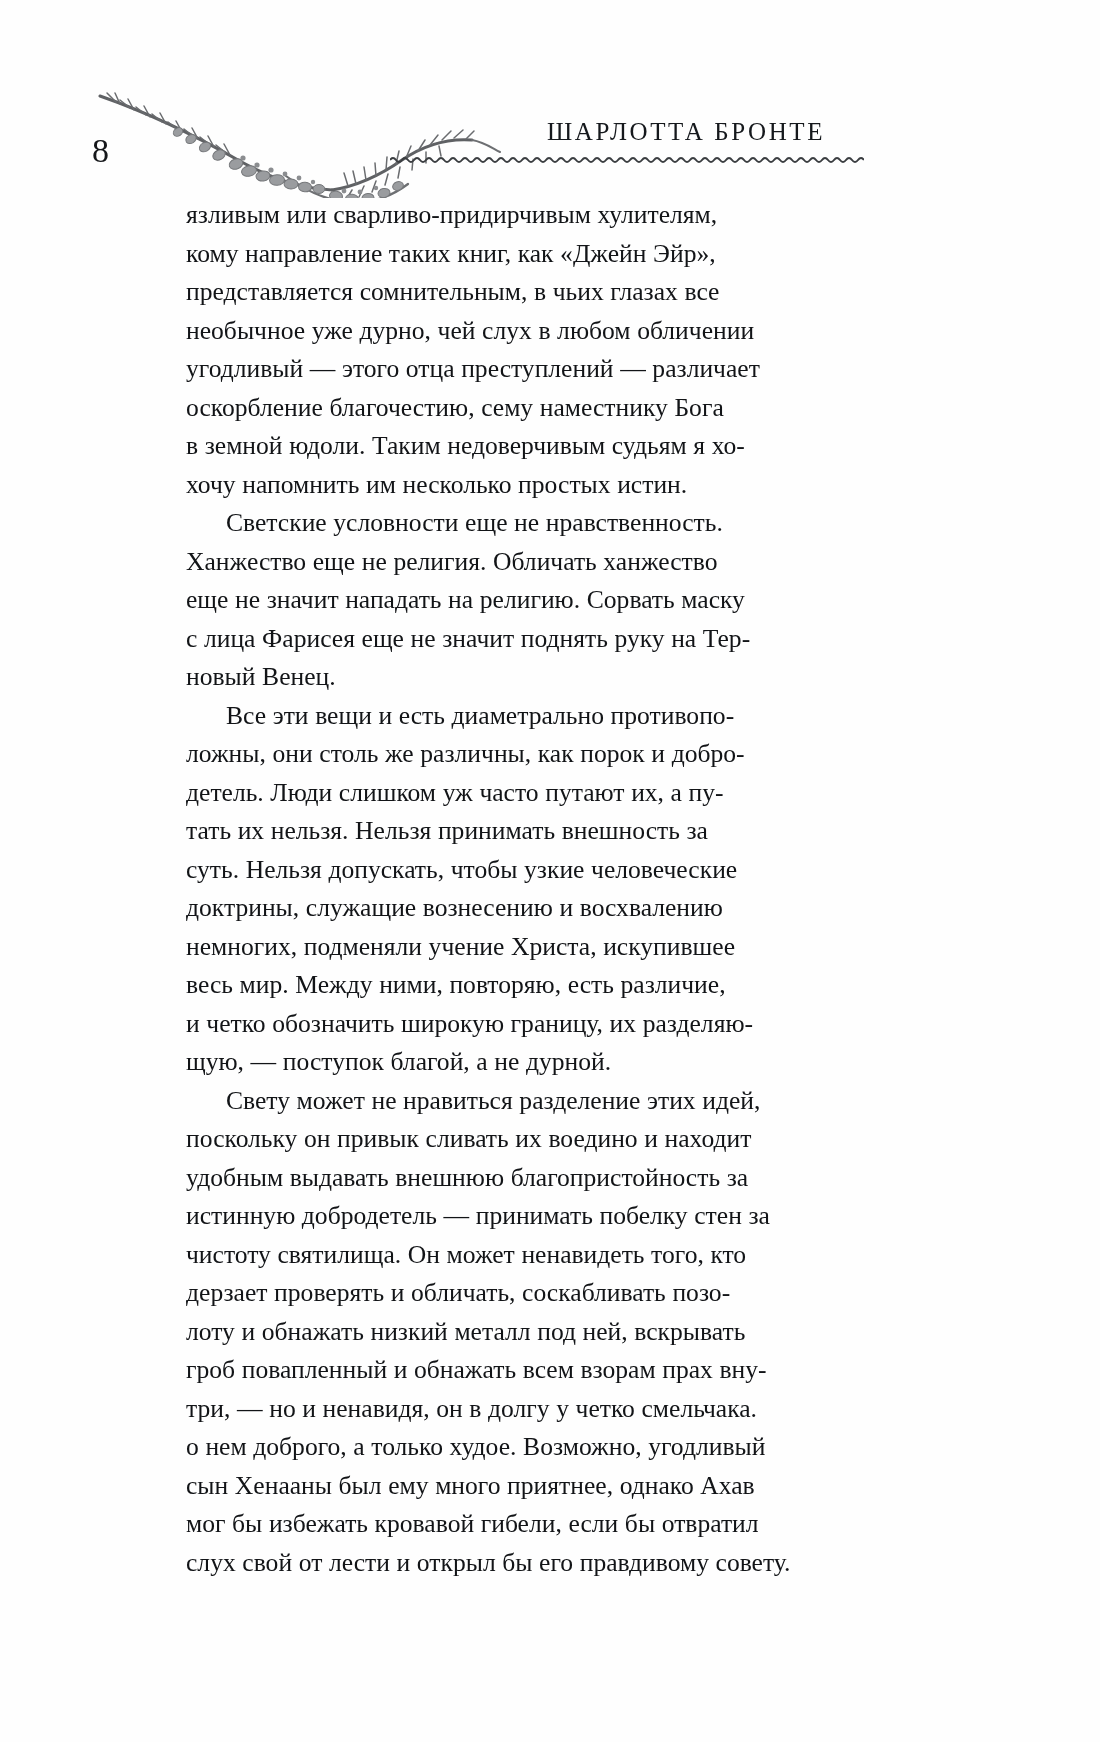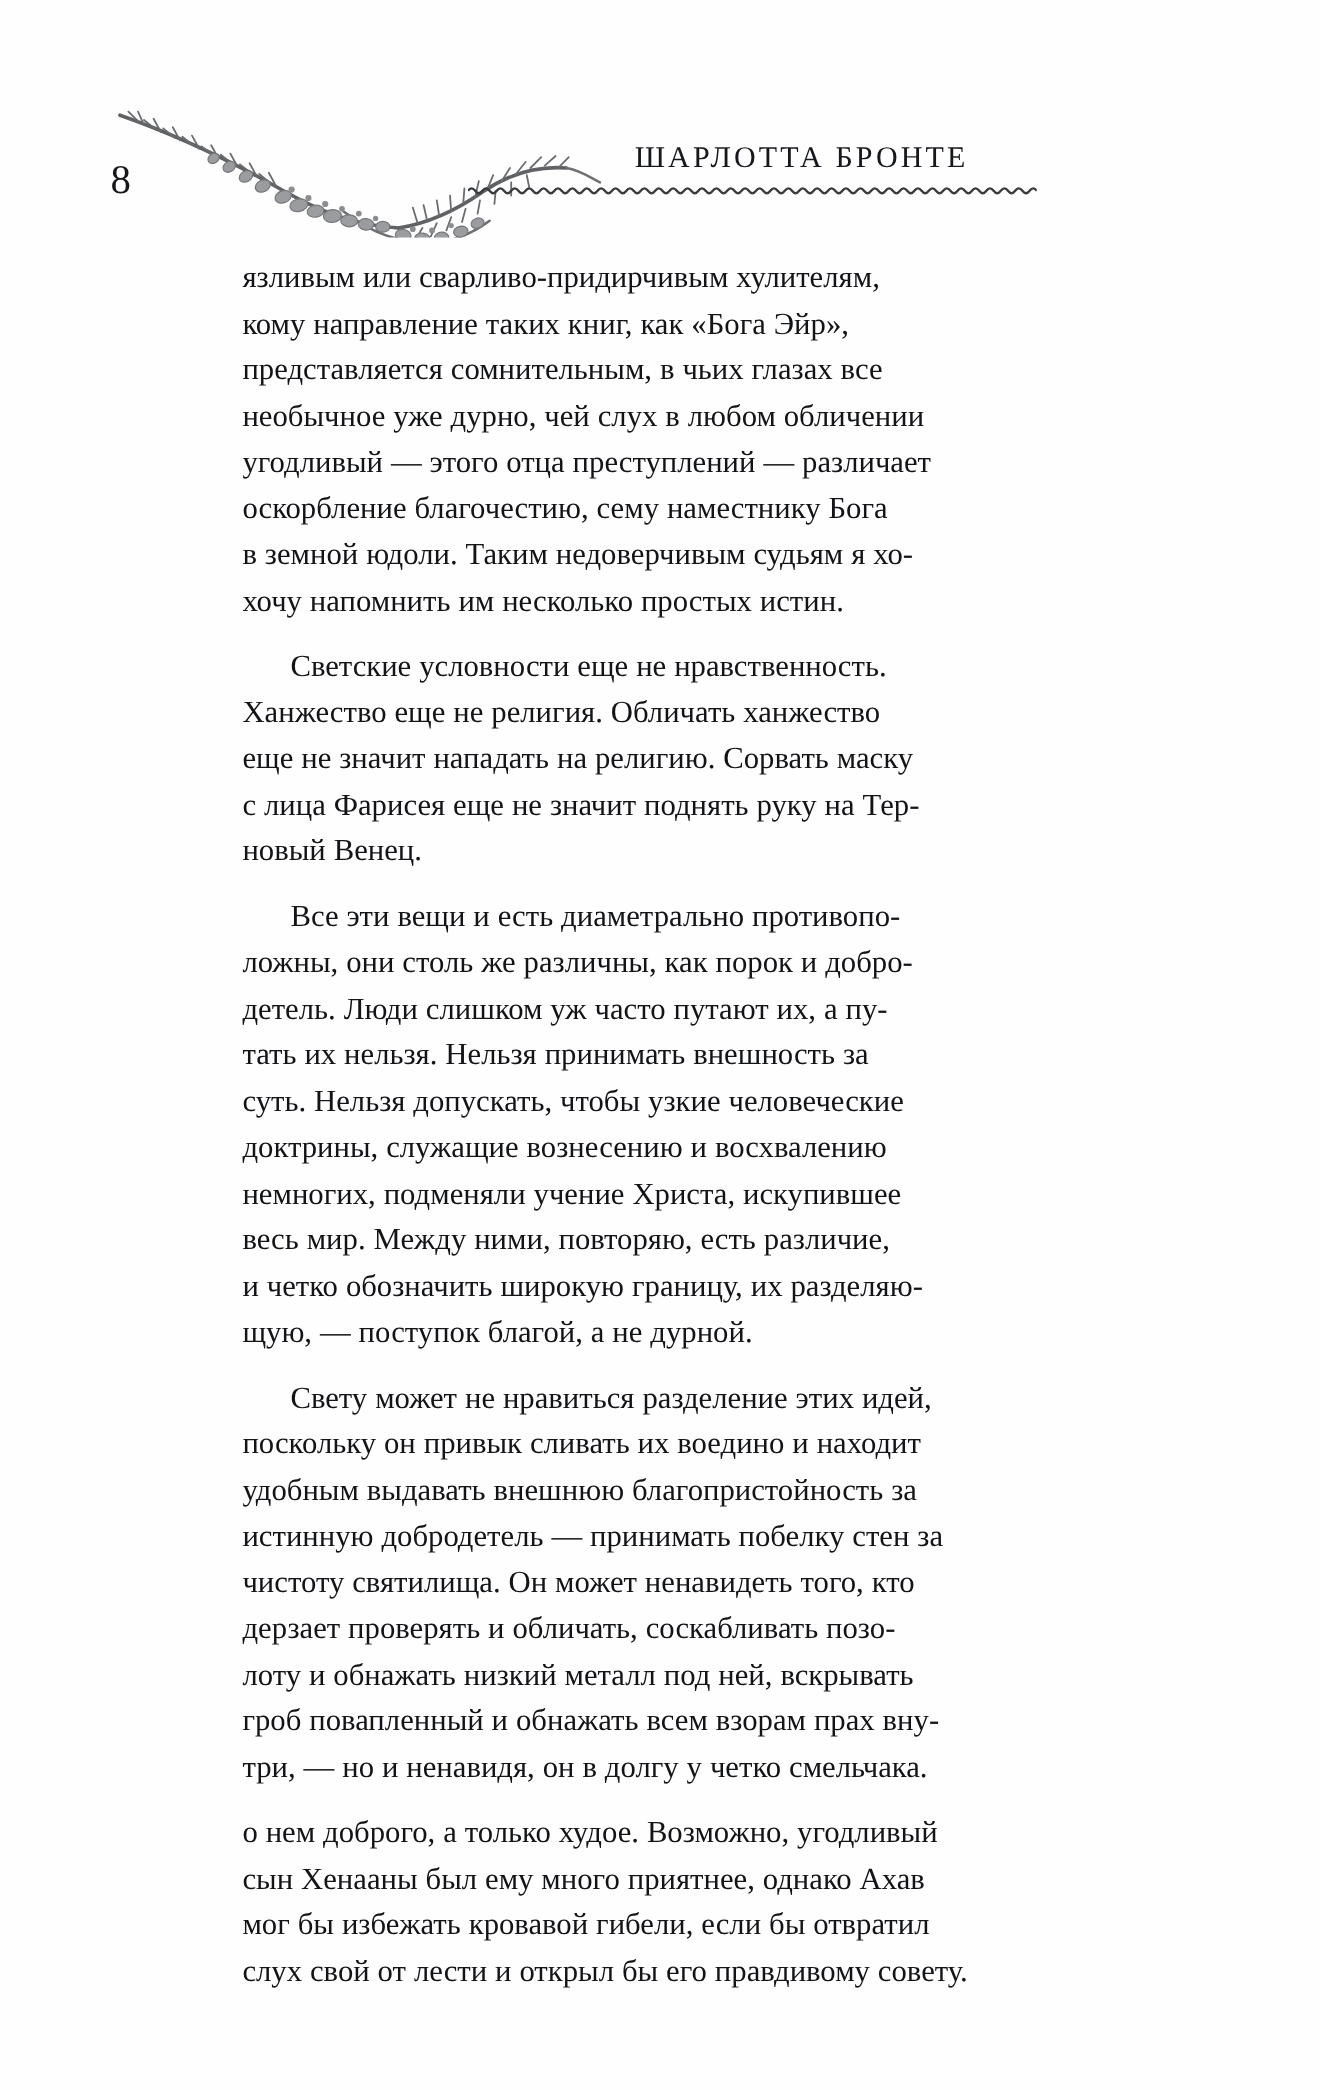--- a/index.html
+++ b/index.html
@@ -48,21 +48,21 @@
     position: absolute;
     left: 86px;
     top: 78px;
     width: 420px;
     height: 120px;
     pointer-events: none;
   }
 
   .running-head {
     position: absolute;
-    left: 458px;
+    left: 476px;
     top: 118px;
     width: 420px;
     text-align: center;
     font-size: 25px;
     letter-spacing: 2.6px;
     color: #15181c;
     font-family: "Liberation Serif", "DejaVu Serif", serif;
     white-space: nowrap;
   }
 
@@ -76,21 +76,21 @@
 
   
   .textblock {
     position: absolute;
     left: 186px;
     top: 196px;
     width: 682px;
   }
 
   .para {
-    margin: 16px;
+    margin: 0;
     font-size: 25.6px;
     line-height: 38.5px;
     color: #121417;
     text-align: justify;
     text-align-last: left;
     hyphens: manual;
     word-spacing: 0.2px;
   }
 
   .para + .para { margin-top: 0; }
@@ -184,21 +184,21 @@
                  t 6 0 t 6 0 t 6 0 t 6 0 t 6 0 t 6 0 t 6 0 t 6 0 t 6 0 t 6 0
                  t 6 0 t 6 0 t 6 0 t 6 0 t 6 0 t 6 0 t 6 0 t 6 0 t 6 0 t 6 0
                  t 6 0 t 6 0 t 6 0 t 6 0 t 6 0 t 6 0 t 6 0 t 6 0 t 6 0" fill="none" stroke="#3a3d40" stroke-width="2"></path>
       </svg>
     </div>
   </div>
 
   <div class="textblock">
     <p class="para">
         <span class="line"><span>язливым или сварливо-придирчивым хулителям,</span></span>
-        <span class="line"><span>кому направление таких книг, как «Бога Эйр»,</span></span>
+        <span class="line"><span>кому направление таких книг, как «Джейн Эйр»,</span></span>
         <span class="line"><span>представляется сомнительным, в чьих глазах все</span></span>
         <span class="line"><span>необычное уже дурно, чей слух в любом обличении</span></span>
         <span class="line"><span>угодливый — этого отца преступлений — различает</span></span>
         <span class="line"><span>оскорбление благочестию, сему наместнику Бога</span></span>
         <span class="line"><span>в земной юдоли. Таким недоверчивым судьям я хо-</span></span>
         <span class="line"><span>хочу напомнить им несколько простых истин.</span></span>
       </p>
     <p class="para">
         <span class="line"><span class="indent"></span><span>Светские условности еще не нравственность.</span></span>
         <span class="line"><span>Ханжество еще не религия. Обличать ханжество</span></span>

